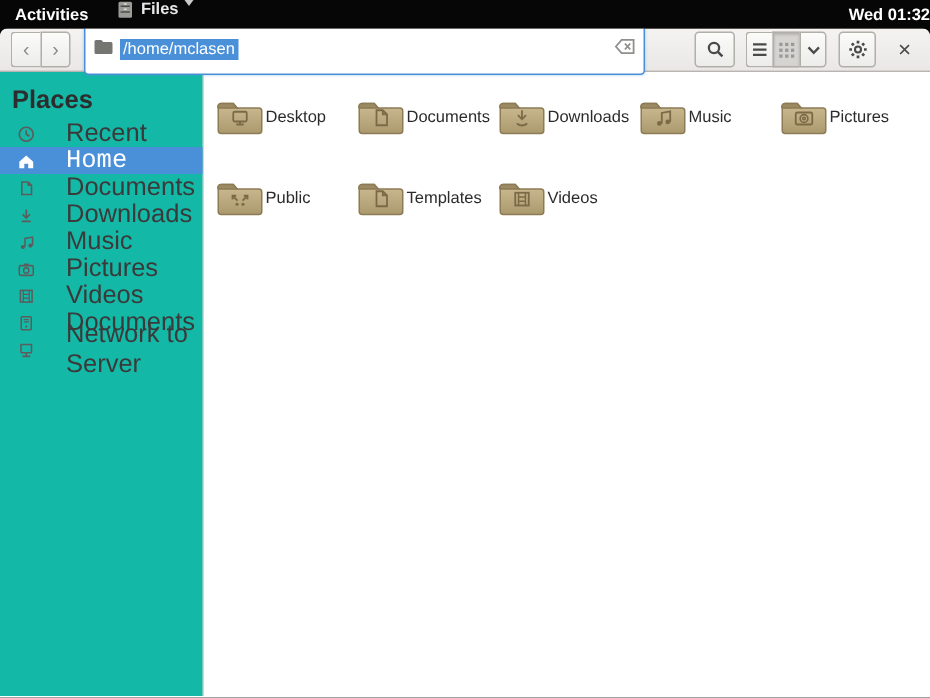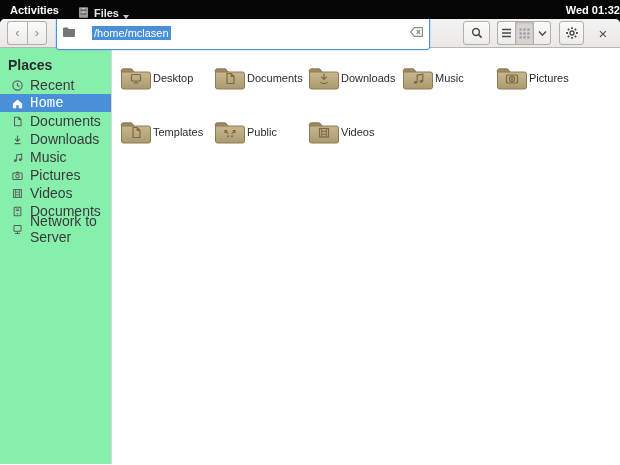--- a/index.html
+++ b/index.html
@@ -5,21 +5,21 @@
   * { margin:0; padding:0; box-sizing:border-box; }
   html,body { width:620px; height:465px; overflow:hidden; background:#060606;
               font-family:"Liberation Sans","DejaVu Sans",sans-serif; }
 
   
   .topbar { position:absolute; top:0; left:0; width:620px; height:19px;
             background:#060606; color:#fff; display:flex; align-items:center;
             font-size:11px; font-weight:bold; z-index:10; }
   .tb-left { display:flex; align-items:center; height:100%; }
   .tb-activities { padding:0 10px; height:100%; display:flex; align-items:center; }
-  .tb-app { display:flex; align-items:flex-end; gap:4px; padding:0 8px; height:100%; color:#e8e8e8; }
+  .tb-app { display:flex; align-items:flex-start; gap:4px; padding:0 8px; height:100%; color:#e8e8e8; }
   .tb-clock { position:absolute; left:0; right:0; text-align:right; pointer-events:none; }
   .tb-right { margin-left:auto; display:flex; align-items:center; gap:7px; padding-right:8px; z-index:2; }
   .caret { width:0; height:0; border-left:3px solid transparent; border-right:3px solid transparent;
            border-top:4px solid #c9c9c9; display:inline-block; }
   .tb-icon svg { display:block; }
 
   
   .window { position:absolute; top:19px; left:0; width:620px; height:446px;
             background:#fff; border-radius:5px 5px 0 0; overflow:hidden; }
 
@@ -32,37 +32,37 @@
   .btn.pressed { background:#d6d4d1; box-shadow:inset 0 1px 2px rgba(0,0,0,.18); }
   .linked { display:flex; }
   .linked .btn { border-radius:0; border-right-width:0; }
   .linked .btn:first-child { border-radius:3px 0 0 3px; }
   .linked .btn:last-child { border-radius:0 3px 3px 0; border-right-width:1px; }
   .navbtn { width:20px; }
   .chev { font-size:13px; color:#8b8b88; line-height:1; padding-bottom:2px; }
 
   .entry { margin-left:9px; width:374px; height:34px; background:#fff;
            border:1px solid #4a90d9; border-radius:3px; box-shadow:0 0 2px rgba(74,144,217,.55);
-           display:flex; align-items:center; padding:0 5px; gap:16px; }
+           display:flex; align-items:center; padding:0 5px; gap:4px; }
   .entry .seltext { background:#4a90d9; color:#fff; font-size:11px; padding:1px 2px; white-space:nowrap; }
   .entry .clear { margin-left:auto; }
 
   .sp { flex:1; }
   .searchbtn { width:27px; margin-right:7px; }
   .viewbtn { width:18px; }
   .gearbtn { width:25px; margin-left:8px; }
   .closebtn { margin-left:9px; width:20px; height:22px; display:flex; align-items:center;
               justify-content:center; color:#4c4c4c; font-size:15px; }
 
   
   .wbody { display:flex; height:416px; }
-  .sidebar { width:112px; background:#86efac; border-right:1px solid #d9d6d2;
-             padding-top:5px; font-size:14px; color:#3a3a3a; flex:none; }
+  .sidebar { width:136px; background:#14b8a6; border-right:1px solid #d9d6d2;
+             padding-top:5px; font-size:17px; color:#3a3a3a; flex:none; }
   .sb-header { font-weight:bold; color:#2d2d2d; padding:4px 8px 3px 8px; }
-  .sb-row { height:18px; display:flex; align-items:center; gap:6px; padding-left:11px; }
+  .sb-row { height:18px; display:flex; align-items:center; gap:20px; padding-left:11px; }
   .sb-row svg { flex:none; color:#5c5c5c; }
   .sb-row.selected { background:#4a90d9; color:#fff;font-family:Liberation Mono, monospace; }
   .sb-row.selected svg { color:#fff; }
 
   .main { flex:1; background:#fff; padding:6px 0 0 7px; }
   .grid { display:grid; grid-template-columns:repeat(5,94px); grid-auto-rows:47px; row-gap:7px; }
   .fitem { display:flex; align-items:center; }
   .fitem .label { font-size:11px; color:#2b2b2b; margin-top:1px; }
 
   .defs { position:absolute; width:0; height:0; overflow:hidden; }
@@ -349,30 +349,30 @@
         <div class="fitem">
           <svg width="34" height="28">
               <use href="#sym-folder"></use>
               <use href="#em-camera"></use>
             </svg>
           <div class="label">Pictures</div>
         </div>
         <div class="fitem">
           <svg width="34" height="28">
               <use href="#sym-folder"></use>
+              <use href="#em-share"></use>
+            </svg>
+          <div class="label">Public</div>
+        </div>
+        <div class="fitem">
+          <svg width="34" height="28">
+              <use href="#sym-folder"></use>
               <use href="#em-page"></use>
             </svg>
           <div class="label">Templates</div>
-        </div>
-        <div class="fitem">
-          <svg width="34" height="28">
-              <use href="#sym-folder"></use>
-              <use href="#em-share"></use>
-            </svg>
-          <div class="label">Public</div>
         </div>
         <div class="fitem">
           <svg width="34" height="28">
               <use href="#sym-folder"></use>
               <use href="#em-film"></use>
             </svg>
           <div class="label">Videos</div>
         </div>
       </div>
     </div>

